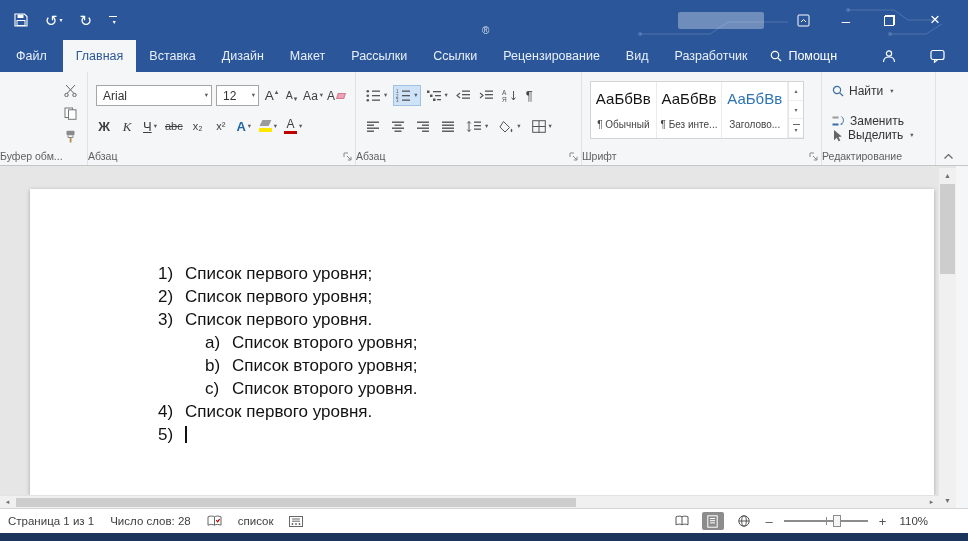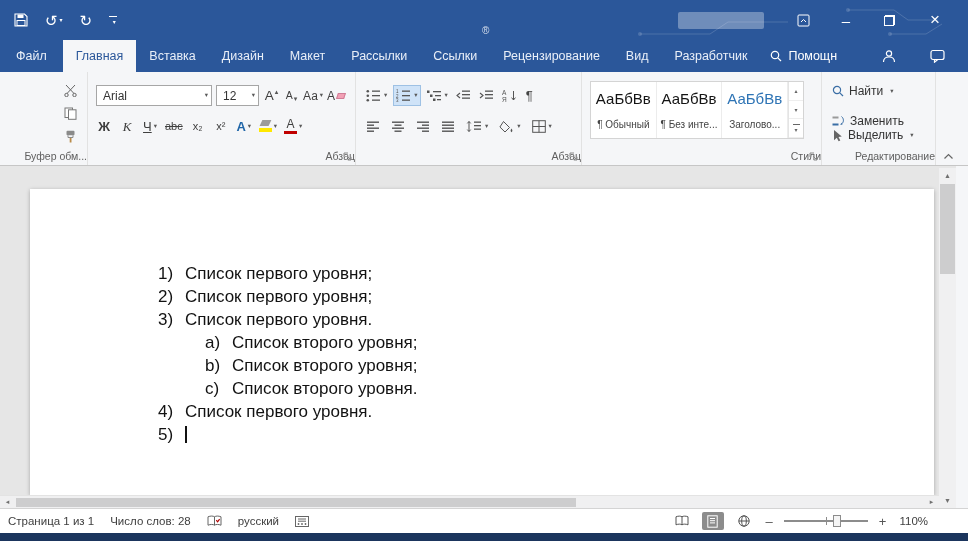--- a/index.html
+++ b/index.html
@@ -38,21 +38,21 @@
 .tr-comment{right:14px}
 
 
 .ribbon{position:absolute;left:0;right:0;top:72px;height:94px;background:#f5f6f8;border-bottom:1px solid #c6c6c6}
 .grp{position:absolute;top:0;bottom:0;border-right:1px solid #e2e2e2}
 .g-clip{left:0;width:88px}
 .g-font{left:88px;width:268px}
 .g-par{left:356px;width:226px}
 .g-sty{left:582px;width:240px}
 .g-edit{left:822px;width:114px}
-.glabel{position:absolute;left:0;right:0;bottom:3px;text-align:right;font-size:10.5px;color:#5f5f5f;white-space:nowrap}
+.glabel{position:absolute;left:0;right:0;bottom:3px;text-align:left;font-size:10.5px;color:#5f5f5f;white-space:nowrap}
 .launch{position:absolute;right:3px;bottom:4px;line-height:0}
 .row{position:absolute;display:flex;align-items:center}
 .r1{left:8px;top:13px;gap:4px}
 .r2{left:8px;top:44px;gap:7px}
 .dd{font-size:6.5px;color:#5a5a5a;margin-left:2px;line-height:1}
 .rbtn{display:inline-flex;align-items:center;justify-content:center;min-width:16px;height:20px;font-size:13px;color:#3f3f3f;line-height:1;cursor:default}
 .pbtn{display:inline-flex;align-items:center;height:21px;padding:1px 2px;gap:1px;cursor:default}
 .pbtn.active{background:#cfe3f8;border:1px solid #9ec1e4}
 
 .paste{position:absolute;left:8px;top:8px;width:54px;display:flex;flex-direction:column;align-items:center;gap:3px;font-size:11px;color:#3f3f3f;cursor:default}
@@ -447,21 +447,21 @@
           <span class="nm">Заголово...</span>
         </div>
         <div class="sscroll">
           <span class="sarrow">▴</span>
           <span class="sarrow">▾</span>
           <span class="sarrow more">
               <span>▾</span>
             </span>
         </div>
       </div>
-      <div class="glabel">Стили</div>
+      <div class="glabel">Шрифт</div>
       <span class="launch">
         <svg width="9" height="9" viewBox="0 0 9 9">
             <path d="M1 1 H5 M1 1 V5" stroke="#8a8a8a" fill="none"></path>
             <path d="M4 4 L8 8 M8 4.8 V8 H4.8" stroke="#8a8a8a" fill="none"></path>
           </svg>
       </span>
     </div>
 
     <div class="grp g-edit">
       <div class="erow e1">
@@ -553,21 +553,21 @@
     <div class="sb-left">
       <span>Страница 1 из 1</span>
       <span>Число слов: 28</span>
       <span class="sbic">
         <svg width="15" height="13" viewBox="0 0 15 13">
             <path d="M7.5 1.8 C6 0.8 3.5 0.8 1 1.8 V10.2 C3.5 9.2 6 9.2 7.5 10.2 C9 9.2 11.5 9.2 14 10.2 V1.8 C11.5 0.8 9 0.8 7.5 1.8 Z" fill="#fff" stroke="#666"></path>
             <path d="M7.5 1.8 V10.2" stroke="#666"></path>
             <path d="M9.3 5.2 L10.6 6.8 L12.6 4.2" stroke="#b00000" fill="none" stroke-width="1.2"></path>
           </svg>
       </span>
-      <span>русский</span>
+      <span>список</span>
       <span class="sbic">
         <svg width="14" height="11" viewBox="0 0 14 11">
             <rect x="0.5" y="0.5" width="13" height="10" fill="none" stroke="#666"></rect>
             <path d="M3 3 H11 M3 5.2 H11" stroke="#666"></path>
             <circle cx="3.5" cy="8" r="0.9" fill="#666"></circle>
             <circle cx="7" cy="8" r="0.9" fill="#666"></circle>
             <circle cx="10.5" cy="8" r="0.9" fill="#666"></circle>
           </svg>
       </span>
     </div>

